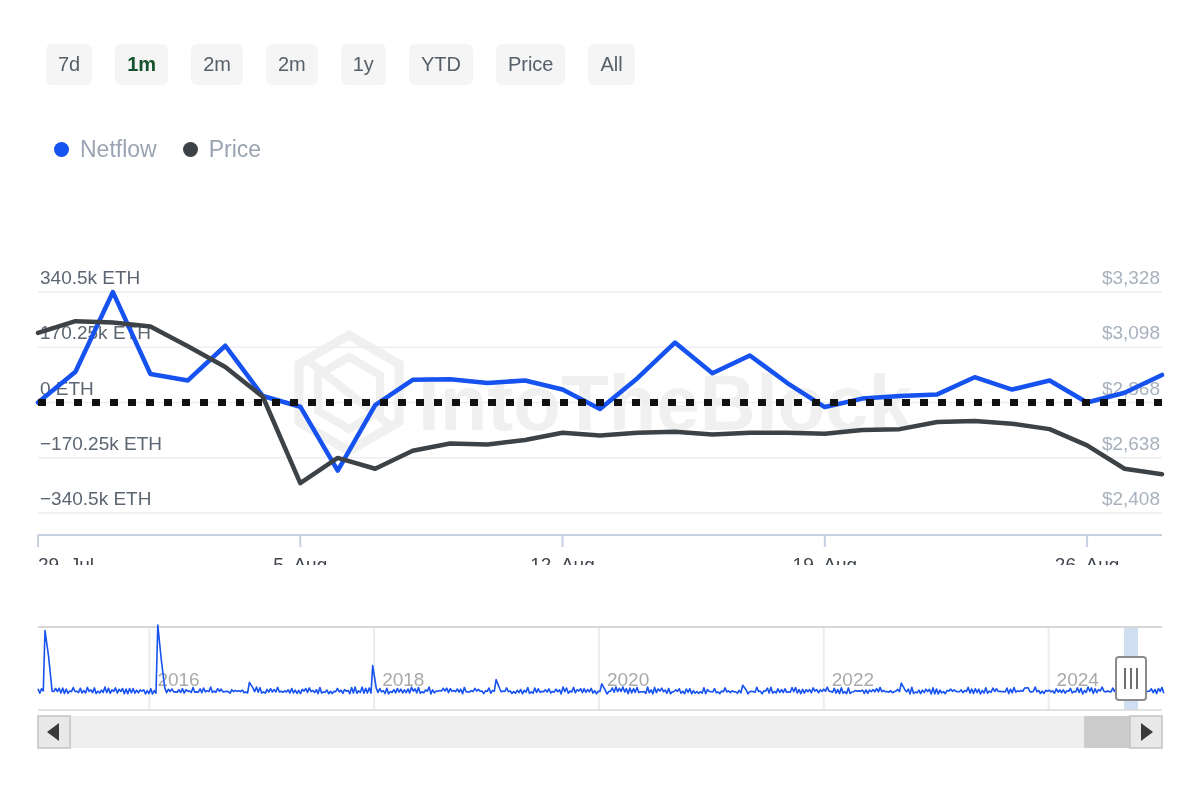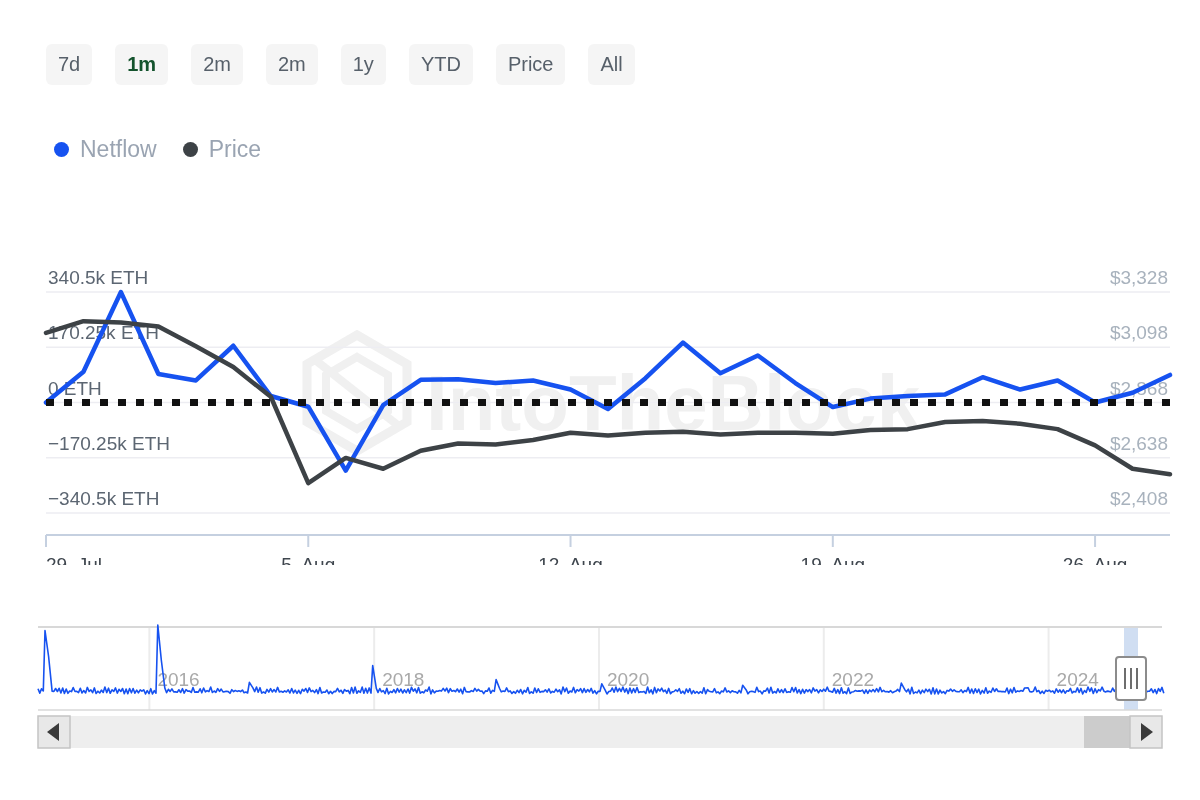--- a/index.html
+++ b/index.html
@@ -70,21 +70,21 @@
   }
   .legend-label {
     font-size: 23px;
     color: #9aa4b2;
     font-family: "Liberation Sans", sans-serif;
   }
 
   
   .chart-wrap {
     position: absolute;
-    left: 8px;
+    left: 0;
     top: 235px;
     width: 1064px;
     height: 330px;
   }
   .chart-svg { display: block; }
 
   .axis-label {
     font-family: "Liberation Sans", sans-serif;
     font-size: 19px;
     fill: #5c6672;

